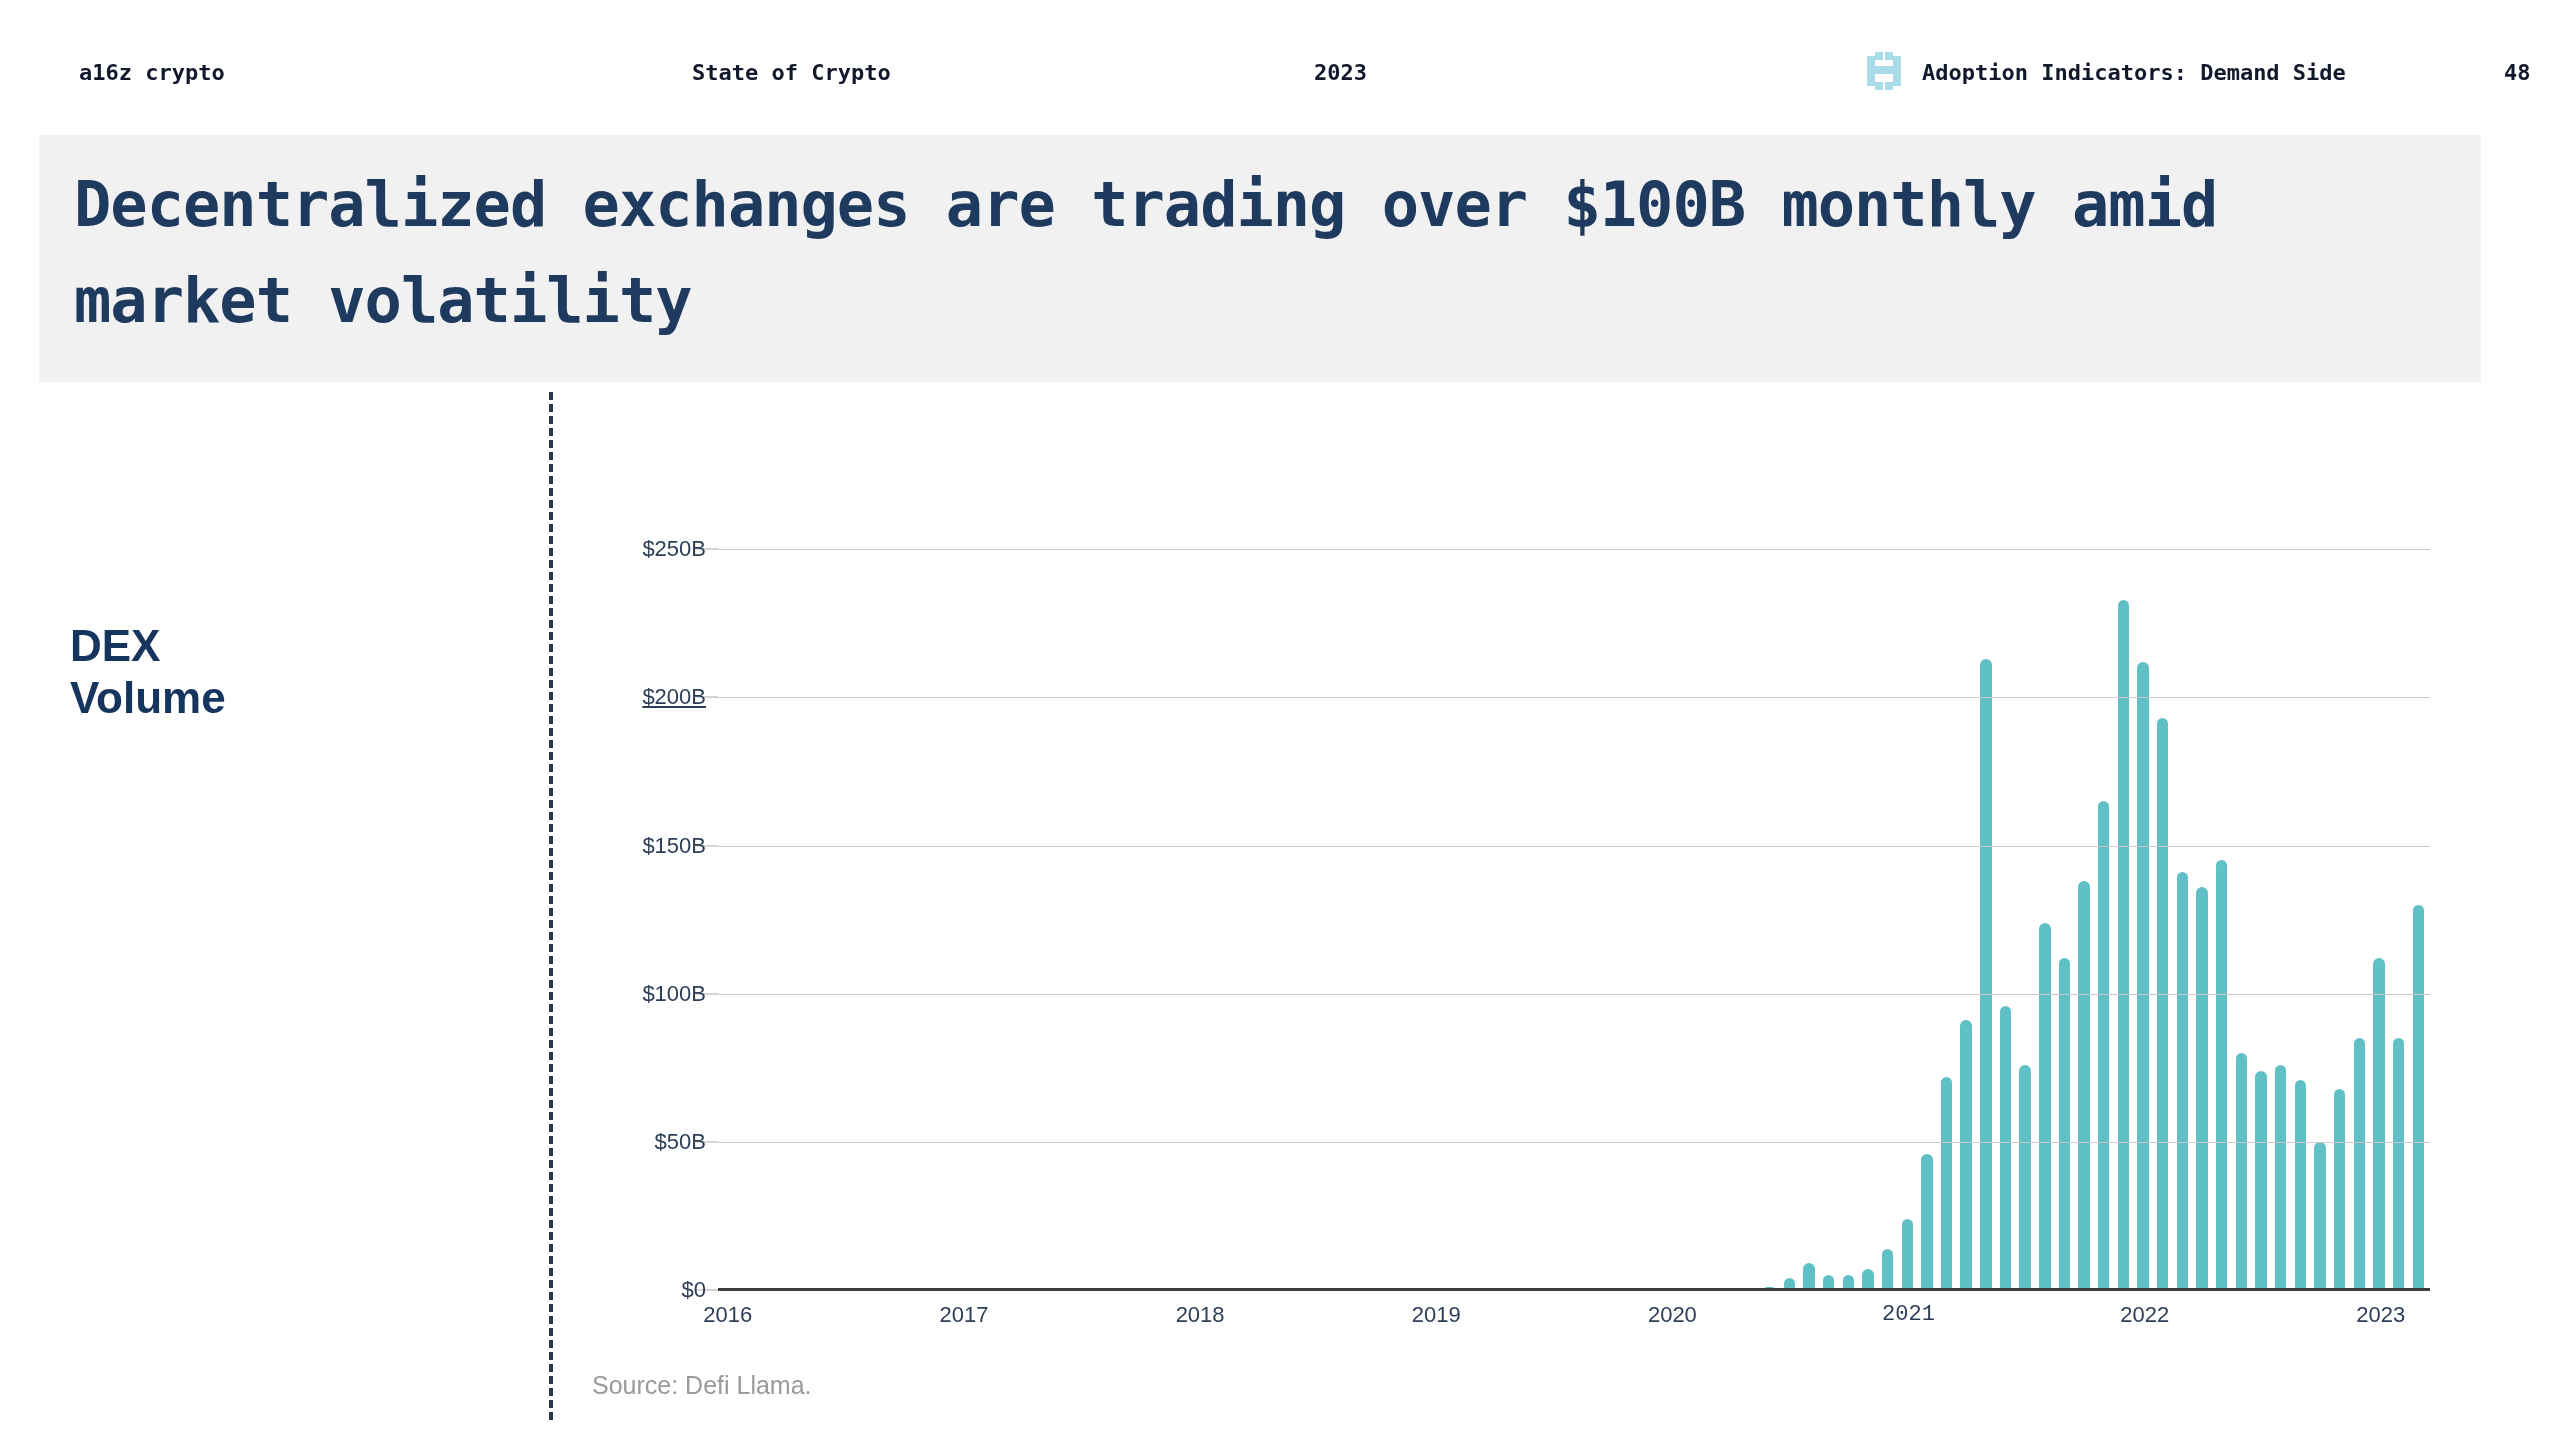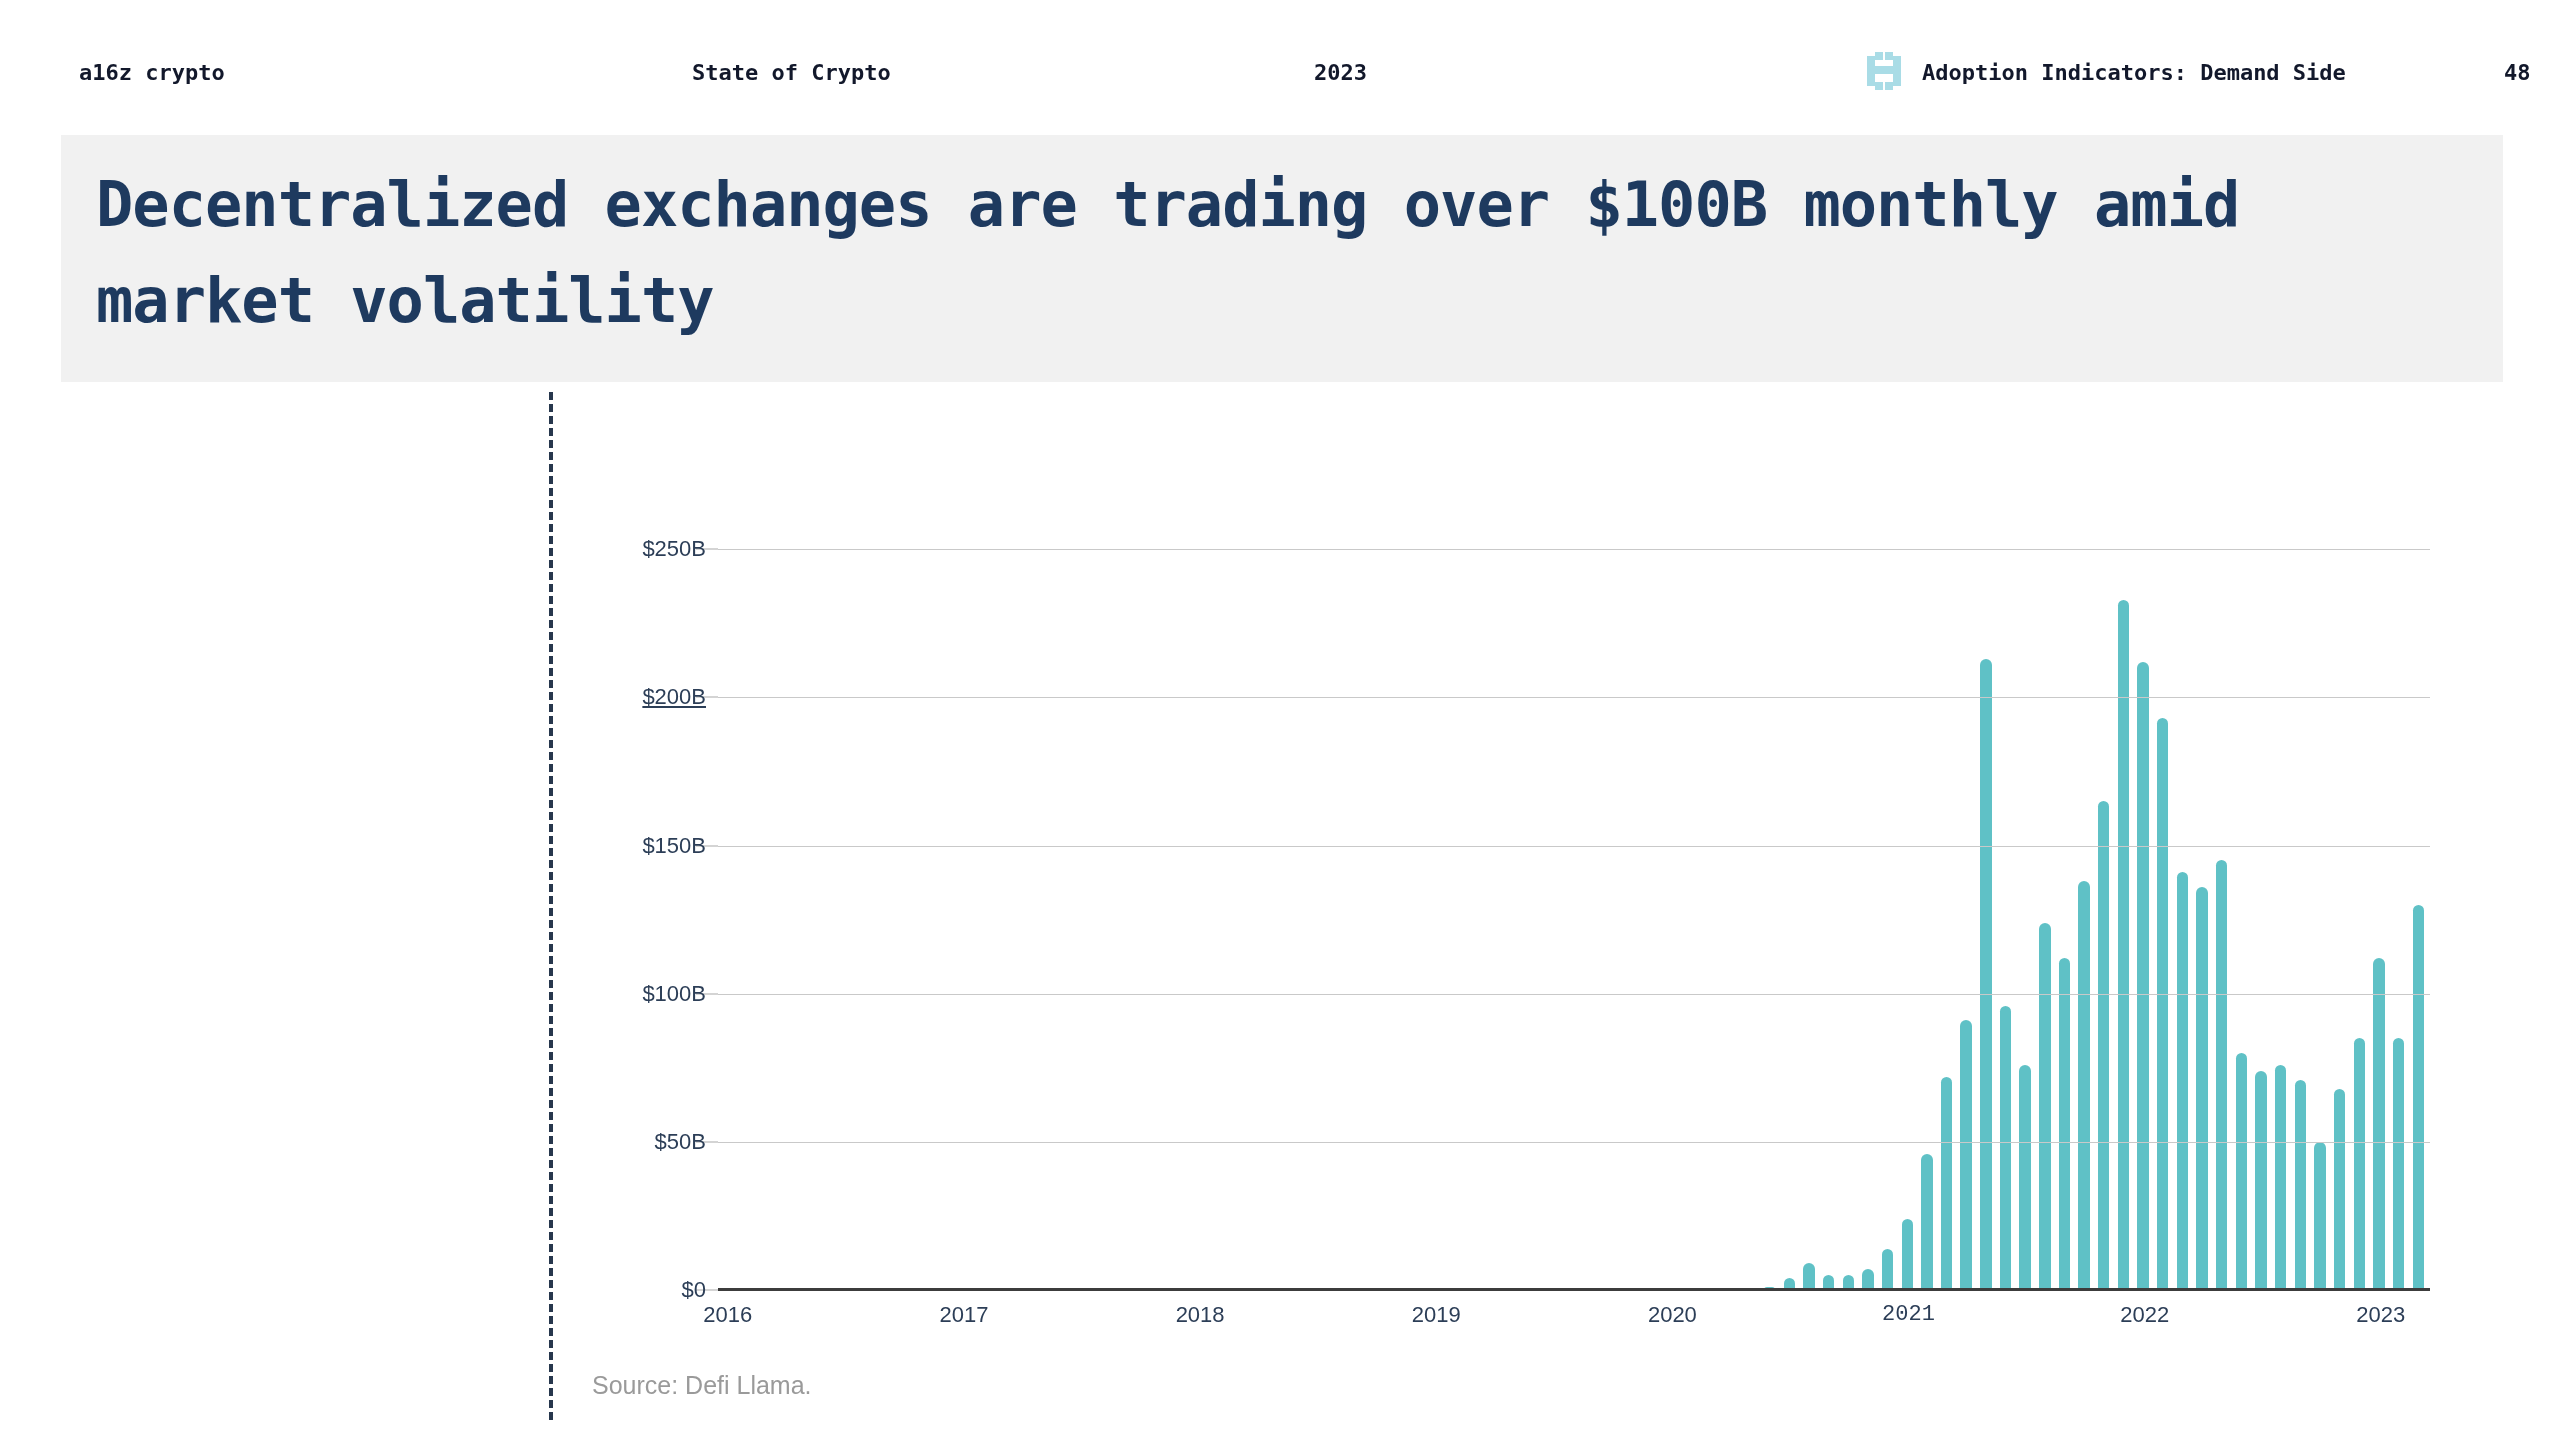--- a/index.html
+++ b/index.html
@@ -36,21 +36,21 @@
 
   .hdr-icon {
     position: absolute;
     left: 1855px; top: 52px;
     width: 34px; height: 38px;
   }
 
   
   .title-band {
     position: absolute;
-    left: 61px; top: 135px;
+    left: 39px; top: 135px;
     width: 2442px; height: 247px;
     background: #f1f1f1;
   }
   .title-band h1 {
     margin: 0;
     position: absolute;
     left: 35px; top: 22px;
     width: 2380px;
     font-family: "DejaVu Sans Mono", monospace;
     font-size: 62px;
@@ -181,20 +181,22 @@
   </div>
   <div class="hdr-text" id="hdr-section">Adoption Indicators: Demand Side</div>
   <div class="hdr-text" id="hdr-page">48</div>
 </div>
 
 <div class="title-band">
   <h1>Decentralized exchanges are trading over $100B monthly amid market volatility</h1>
 </div>
 
 <div class="left-col">
+  <div class="kicker">DEX
+Volume</div>
 </div>
 
 <div class="v-divider"></div>
 
 <div class="chart-wrap">
   <div class="plot" id="plot">
     <div class="bars" id="bars">
         <div class="bar" title="2016-01: $0B" style="width: 11.4133px; margin-left: 4.13241px; margin-right: 4.13241px; height: 0px;"></div>
         <div class="bar" title="2016-02: $0B" style="width: 11.4133px; margin-left: 4.13241px; margin-right: 4.13241px; height: 0px;"></div>
         <div class="bar" title="2016-03: $0B" style="width: 11.4133px; margin-left: 4.13241px; margin-right: 4.13241px; height: 0px;"></div>

